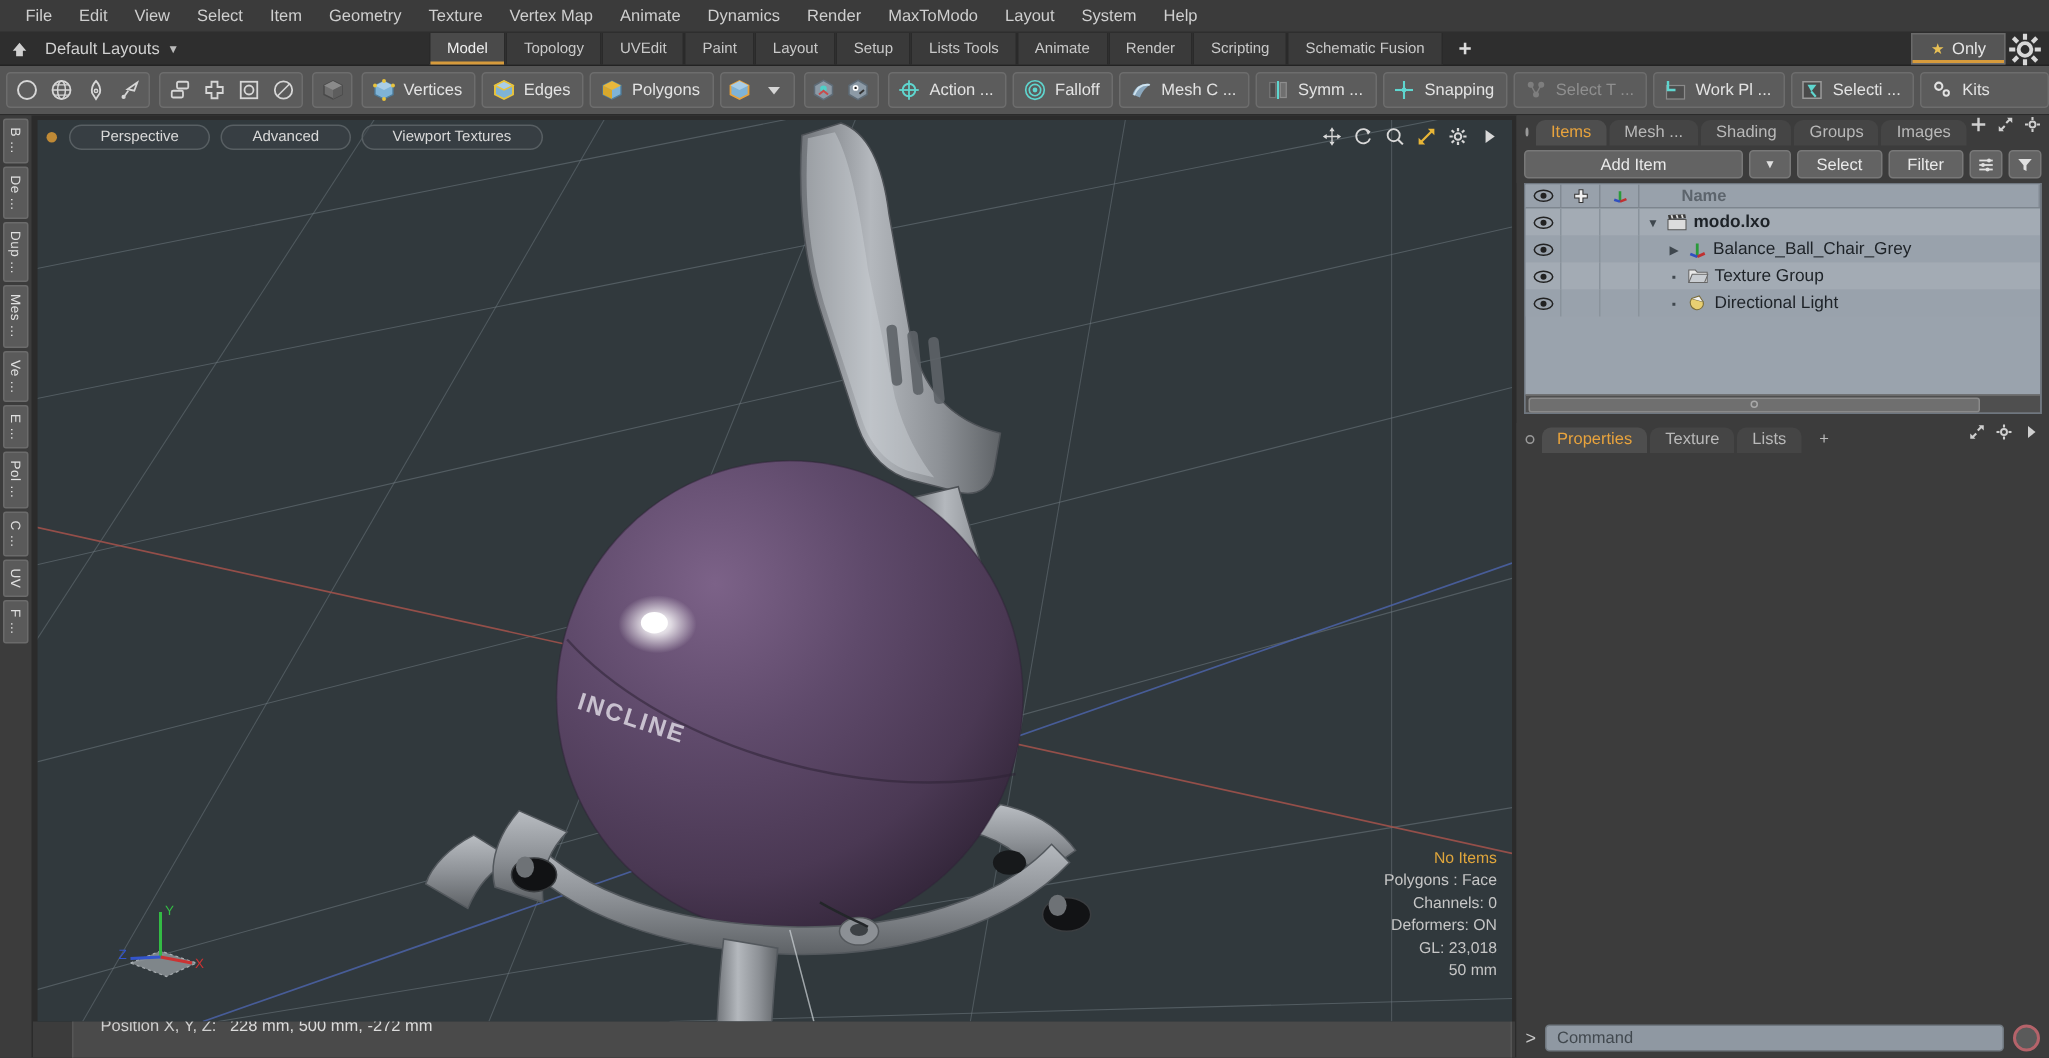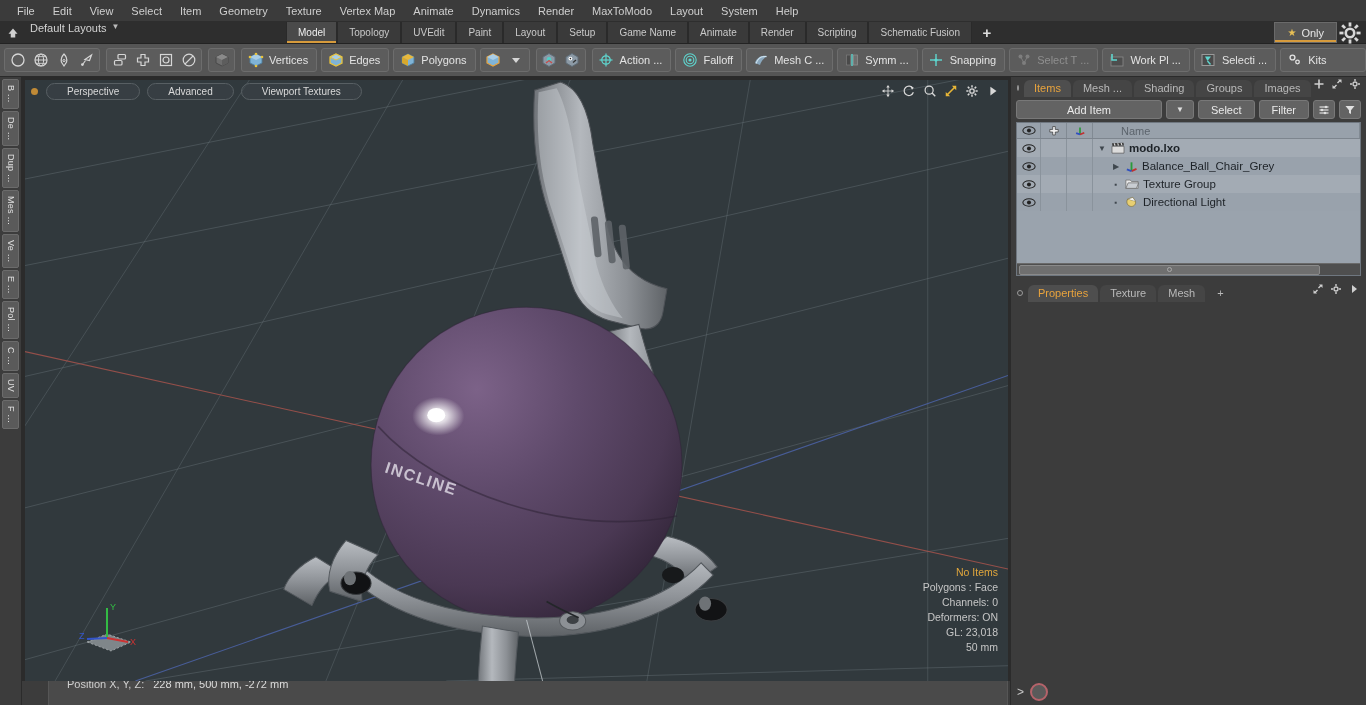--- a/index.html
+++ b/index.html
@@ -24,21 +24,21 @@
   
   .layoutbar {
     height: 22px; background: #2e2e2e; display: flex; align-items: stretch;
     border-bottom: 1px solid #232323; flex: 0 0 22px; position: relative;
   }
   .lb-home {
     width: 26px; display: flex; align-items: center; justify-content: center;
   }
   .lb-home svg { width: 12px; height: 12px; }
   .lb-layouts {
-    display: flex; align-items: flex-start; font-size: 11px; color: #d2d2d2;
+    display: flex; align-items: center; font-size: 11px; color: #d2d2d2;
     padding: 0 10px 0 4px; min-width: 260px;
   }
   .lb-layouts .caret { margin-left: 5px; font-size: 8px; color: #bbb; }
   .lb-tabs { display: flex; align-items: stretch; }
   .lb-tab {
     font-size: 10px; color: #c9c9c9; padding: 0 11px; display: flex; align-items: center;
     background: #3a3a3a; border-left: 1px solid #2a2a2a; border-right: 1px solid #2a2a2a;
     position: relative; white-space: nowrap; cursor: default;
   }
   .lb-tab.active { background: #4a4a4a; color: #f0f0f0; }
@@ -158,21 +158,21 @@
   .iconbtn {
     width: 22px; height: 19px; background: #636363; border: 1px solid #787878; border-radius: 3px;
     display: flex; align-items: center; justify-content: center;
   }
   .iconbtn svg { width: 12px; height: 12px; }
 
   .itemtree {
     margin: 0 5px; background: #9aa3ad; border: 1px solid #6f7780; flex: 0 0 154px;
     display: flex; flex-direction: column; position: relative;
   }
-  .it-head { display: flex; height: 16px; background: #98a1ab; border-bottom: 1px solid #7d858e; }
+  .it-head { display: flex; height: 16px; background: #98a1ab; border-bottom: 1px solid #7d858e; font-weight: bold; }
   .it-col { border-right: 1px solid #818a93; display:flex; align-items:center; justify-content:center; }
   .it-c1 { width: 24px; } .it-c2 { width: 26px; } .it-c3 { width: 26px; }
   .it-cn { flex: 1; justify-content: flex-start; padding-left: 28px; font-size: 11px; color: #5c646c; }
   .it-rows { flex: 1; overflow: hidden; }
   .it-row { display: flex; height: 18px; align-items: stretch; }
   .it-row:nth-child(odd)  { background: #a3abb4; }
   .it-row:nth-child(even) { background: #99a2ac; }
   .it-row .cell { border-right: 1px solid #8a939c; display: flex; align-items: center; justify-content: center; }
   .it-name {
     flex: 1; display: flex; align-items: center; gap: 4px; font-size: 11.5px; color: #1d2227;
@@ -237,21 +237,21 @@
       <span>Default Layouts</span>
       <span class="caret">▼</span>
     </div>
     <div class="lb-tabs">
       <div class="lb-tab active">Model</div>
       <div class="lb-tab">Topology</div>
       <div class="lb-tab">UVEdit</div>
       <div class="lb-tab">Paint</div>
       <div class="lb-tab">Layout</div>
       <div class="lb-tab">Setup</div>
-      <div class="lb-tab">Game Name</div>
+      <div class="lb-tab">Lists Tools</div>
       <div class="lb-tab">Animate</div>
       <div class="lb-tab">Render</div>
       <div class="lb-tab">Scripting</div>
       <div class="lb-tab">Schematic Fusion</div>
     </div>
     <div class="lb-plus">+</div>
     <div class="lb-right">
       <div class="lb-only">
         <span class="star">★</span>
         <span>Only</span>
@@ -886,21 +886,21 @@
           <div class="thumb">
               <span class="g"></span>
             </div>
         </div>
       </div>
 
       <div class="rtabrow" style="margin-top:6px">
         <div class="rtab-dot"></div>
         <div class="rtab active">Properties</div>
         <div class="rtab">Texture</div>
-        <div class="rtab">Mesh</div>
+        <div class="rtab">Lists</div>
         <div class="rtab" style="background:transparent">+</div>
         <div class="rtab-icons">
           <span>
             <svg viewBox="0 0 12 12">
                 <path d="M7 1.5 H10.5 V5 L9 3.5 L7 5.5 L6 4.5 L8 2.5 Z" fill="#cfcfcf"></path>
             <path d="M5 10.5 H1.5 V7 L3 8.5 L5 6.5 L6 7.5 L4 9.5 Z" fill="#cfcfcf"></path>
               </svg></span>
           <span>
             <svg viewBox="0 0 12 12">
                 <circle cx="6" cy="6" r="2" fill="none" stroke="#cfcfcf" stroke-width="1.3"></circle>
@@ -915,17 +915,18 @@
             <svg viewBox="0 0 12 12">
                 <path d="M4 2 L9 6 L4 10 Z" fill="#cfcfcf"></path>
               </svg></span>
         </div>
       </div>
 
       <div class="propspace"></div>
 
       <div class="cmdbar">
         <span class="cmd-prompt">&gt;</span>
+        <div class="cmd-input">Command</div>
         <div class="cmd-rec"></div>
       </div>
     </div>
   </div>
 </div>
 
 </body></html>

